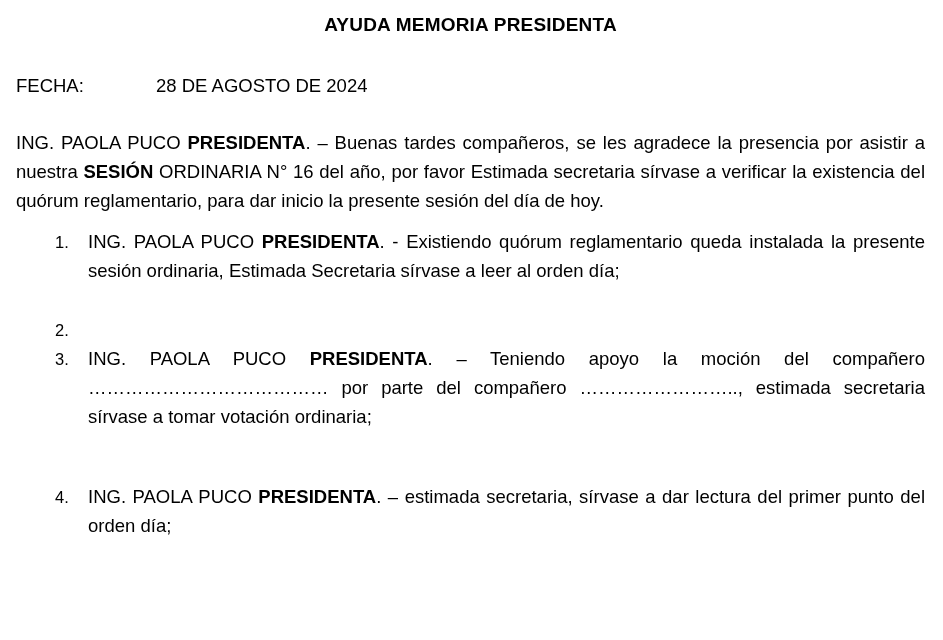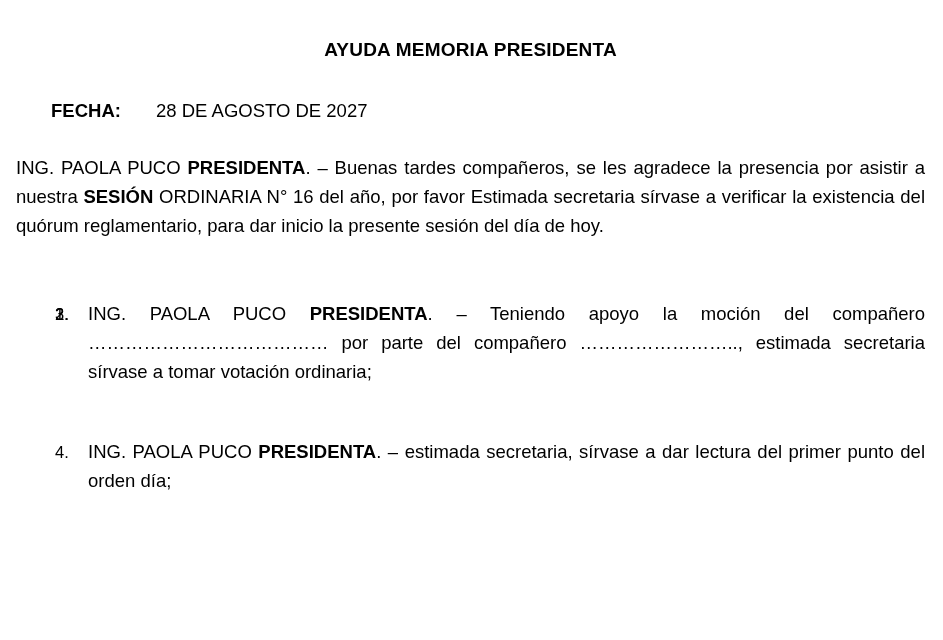--- a/index.html
+++ b/index.html
@@ -11,41 +11,40 @@
     width: 943px;
     height: 640px;
     overflow: hidden;
     font-family: "Liberation Sans", sans-serif;
     color: #000000;
   }
   .page {
     box-sizing: border-box;
     width: 943px;
     height: 640px;
-    padding: 37px 18px 0 16px;
+    padding: 12px 18px 0 16px;
     background: #ffffff;
   }
   .doc-title {
     margin: 0;
     text-align: center;
     font-size: 19px;
     font-weight: bold;
     letter-spacing: 0.2px;
     line-height: 26px;
   }
   .fecha-row {
     margin-top: 36px;
     font-size: 18.5px;
     line-height: 24px;
   }
   .fecha-label {
     display: inline-block;
     width: 140px;
-    font-weight: bold;
-    text-align: center;
+    font-weight: normal;
   }
   .intro {
     margin: 30px 0 12px 0;
     font-size: 18.5px;
     line-height: 29px;
     text-align: justify;
   }
   .doc-list {
     margin: 0;
     padding: 0;
@@ -72,25 +71,25 @@
   .b { font-weight: bold; }
 </style>
 </head>
 <body>
 
 <div class="page">
 
   <h1 class="doc-title">AYUDA MEMORIA PRESIDENTA</h1>
 
   <div class="fecha-row">
-    <span class="fecha-label">FECHA:</span><span class="fecha-value">28 DE AGOSTO DE 2027</span>
+    <span class="fecha-label">FECHA:</span><span class="fecha-value">28 DE AGOSTO DE 2024</span>
   </div>
 
   <p class="intro"><span>ING. PAOLA PUCO </span><span class="b">PRESIDENTA</span><span>. – Buenas tardes compañeros, se les agradece la presencia por asistir a nuestra </span><span class="b">SESIÓN</span><span> ORDINARIA N° 16 del año, por favor Estimada secretaria sírvase a verificar la existencia del quórum reglamentario, para dar inicio la presente sesión del día de hoy.</span></p>
 
   <ol class="doc-list">
-      <li class="list-item"><span class="num">1.</span></li>
+      <li class="list-item"><span class="num">1.</span><span><span>ING. PAOLA PUCO </span><span class="b">PRESIDENTA</span><span>. - Existiendo quórum reglamentario queda instalada la presente sesión ordinaria, Estimada Secretaria sírvase a leer al orden día;</span></span></li>
       <li class="list-item"><span class="num">2.</span></li>
       <li class="list-item"><span class="num">3.</span><span><span>ING. PAOLA PUCO </span><span class="b">PRESIDENTA</span><span>. – Teniendo apoyo la moción del compañero ………………………………… por parte del compañero …………………….., estimada secretaria sírvase a tomar votación ordinaria;</span></span></li>
       <li class="list-item"><span class="num">4.</span><span><span>ING. PAOLA PUCO </span><span class="b">PRESIDENTA</span><span>. – estimada secretaria, sírvase a dar lectura del primer punto del orden día;</span></span></li>
     </ol>
 
 </div>
 
 </body></html>

